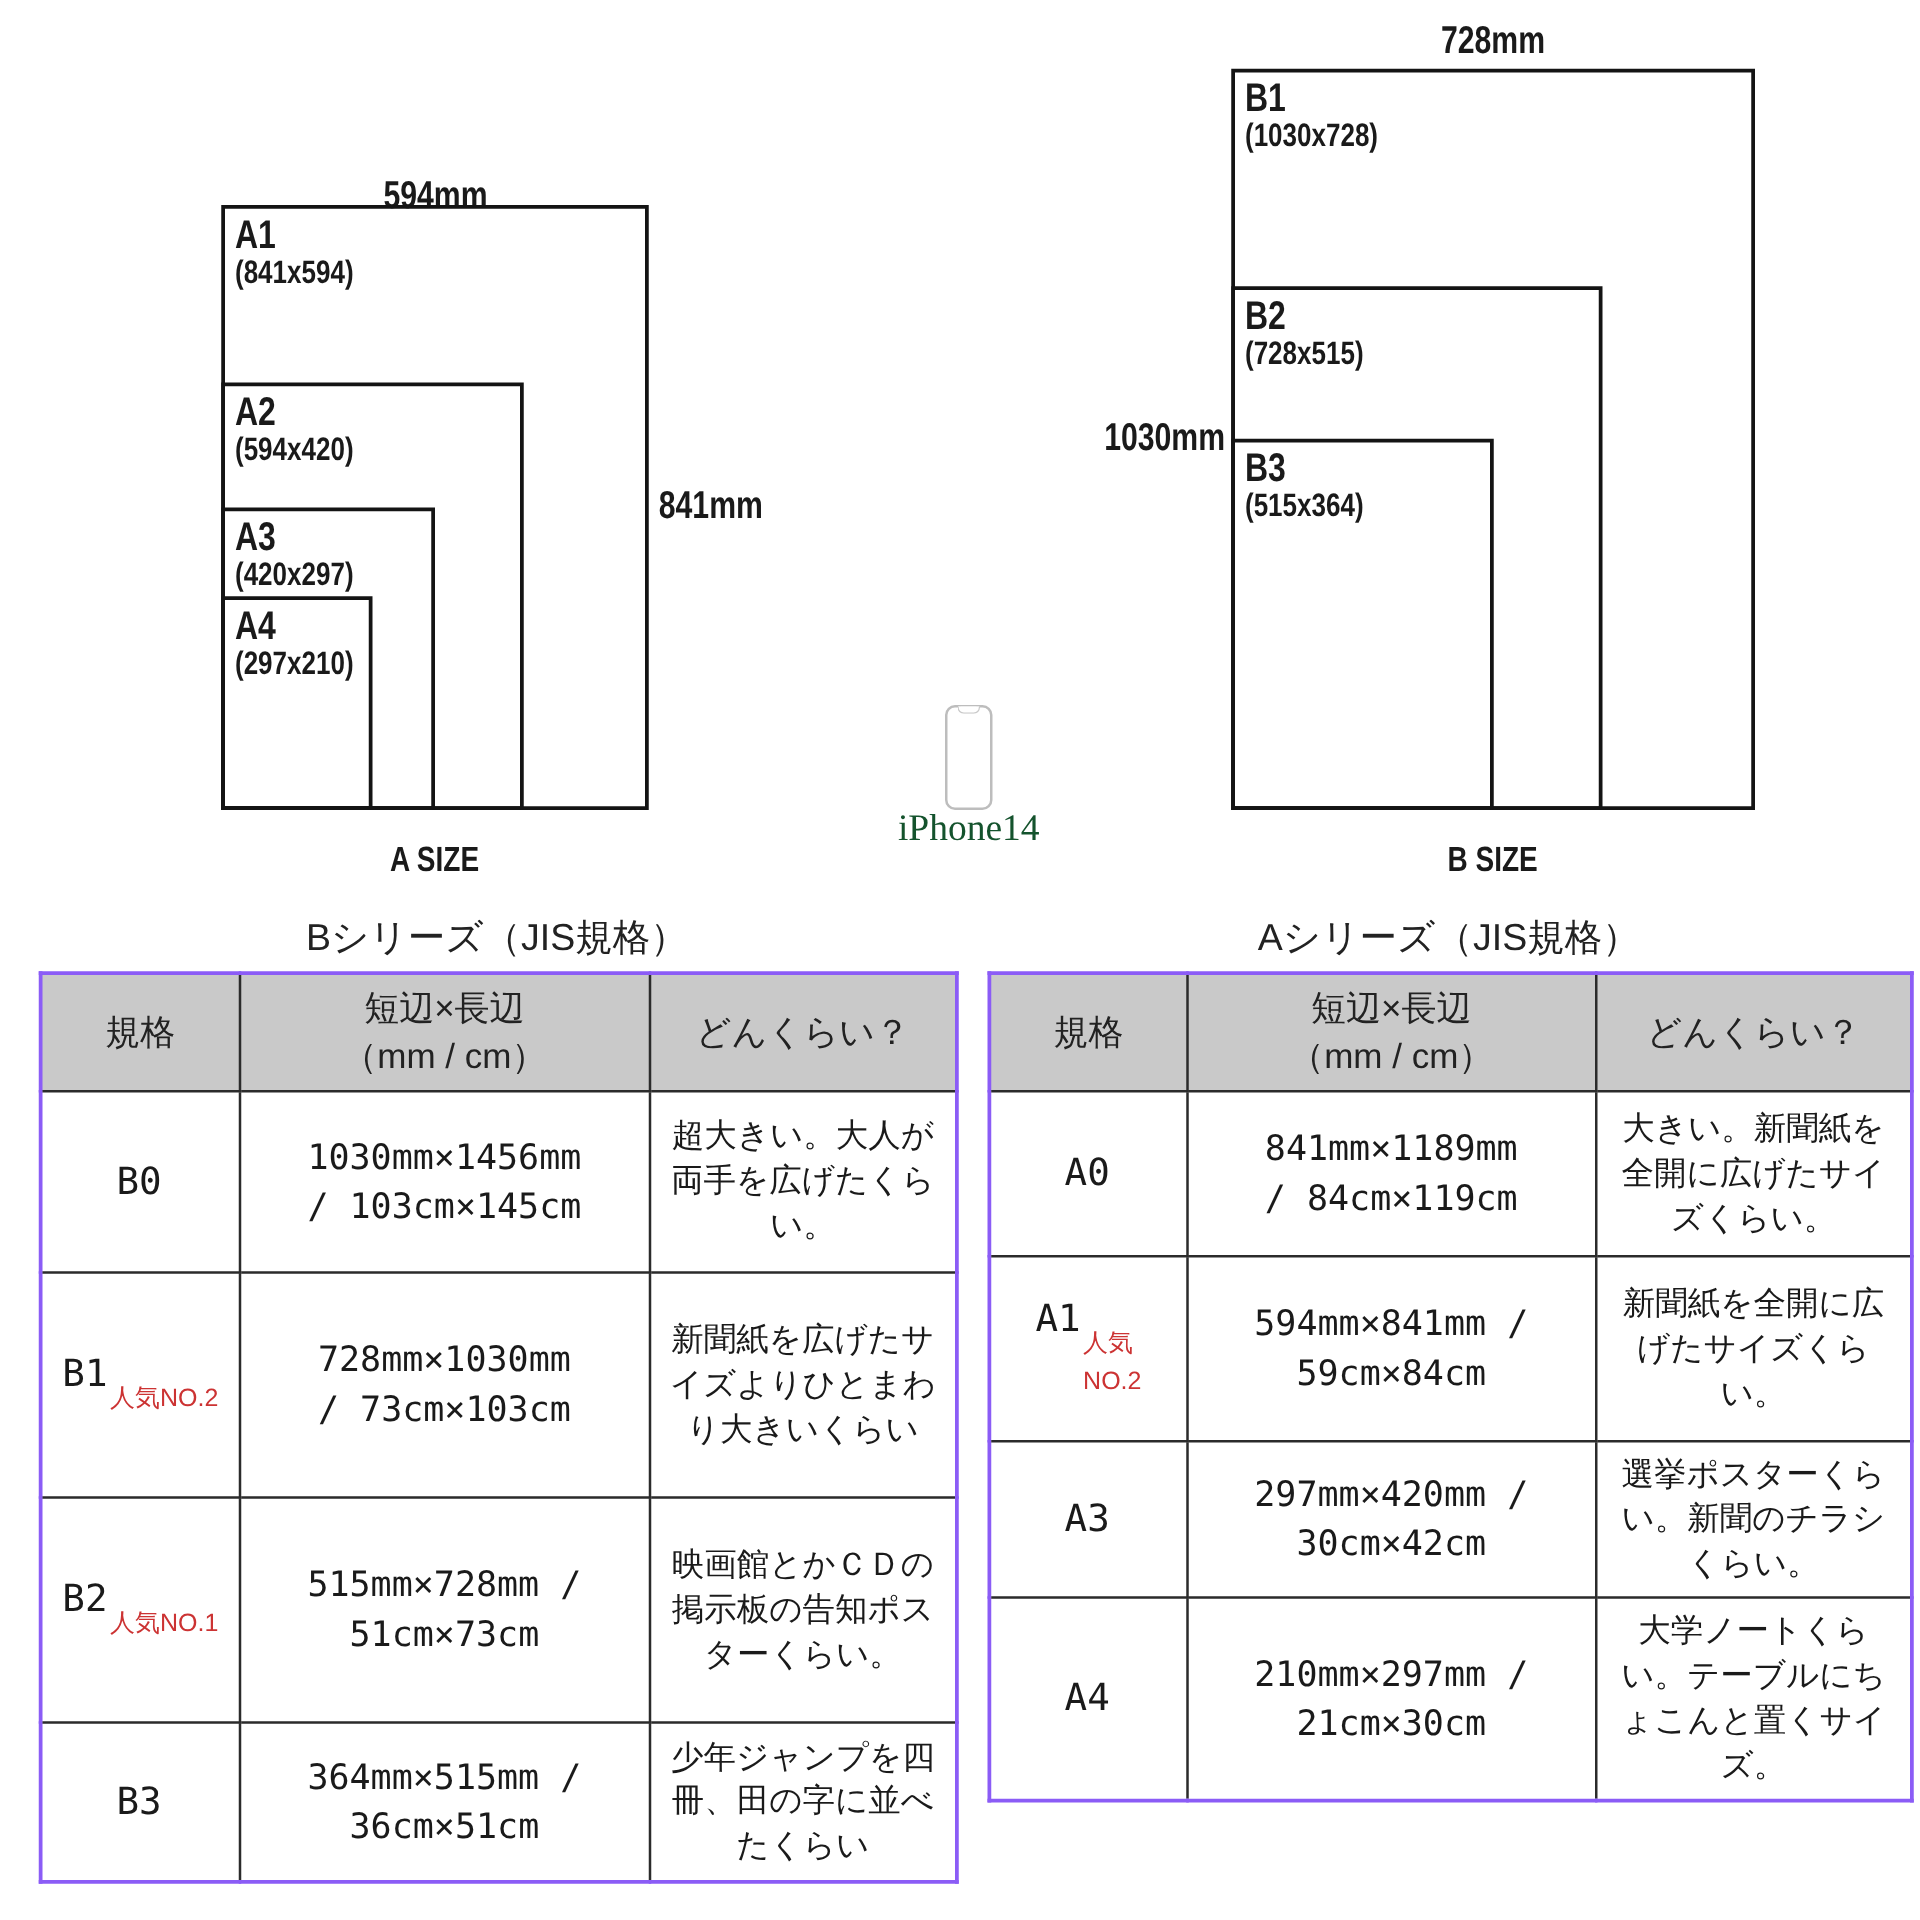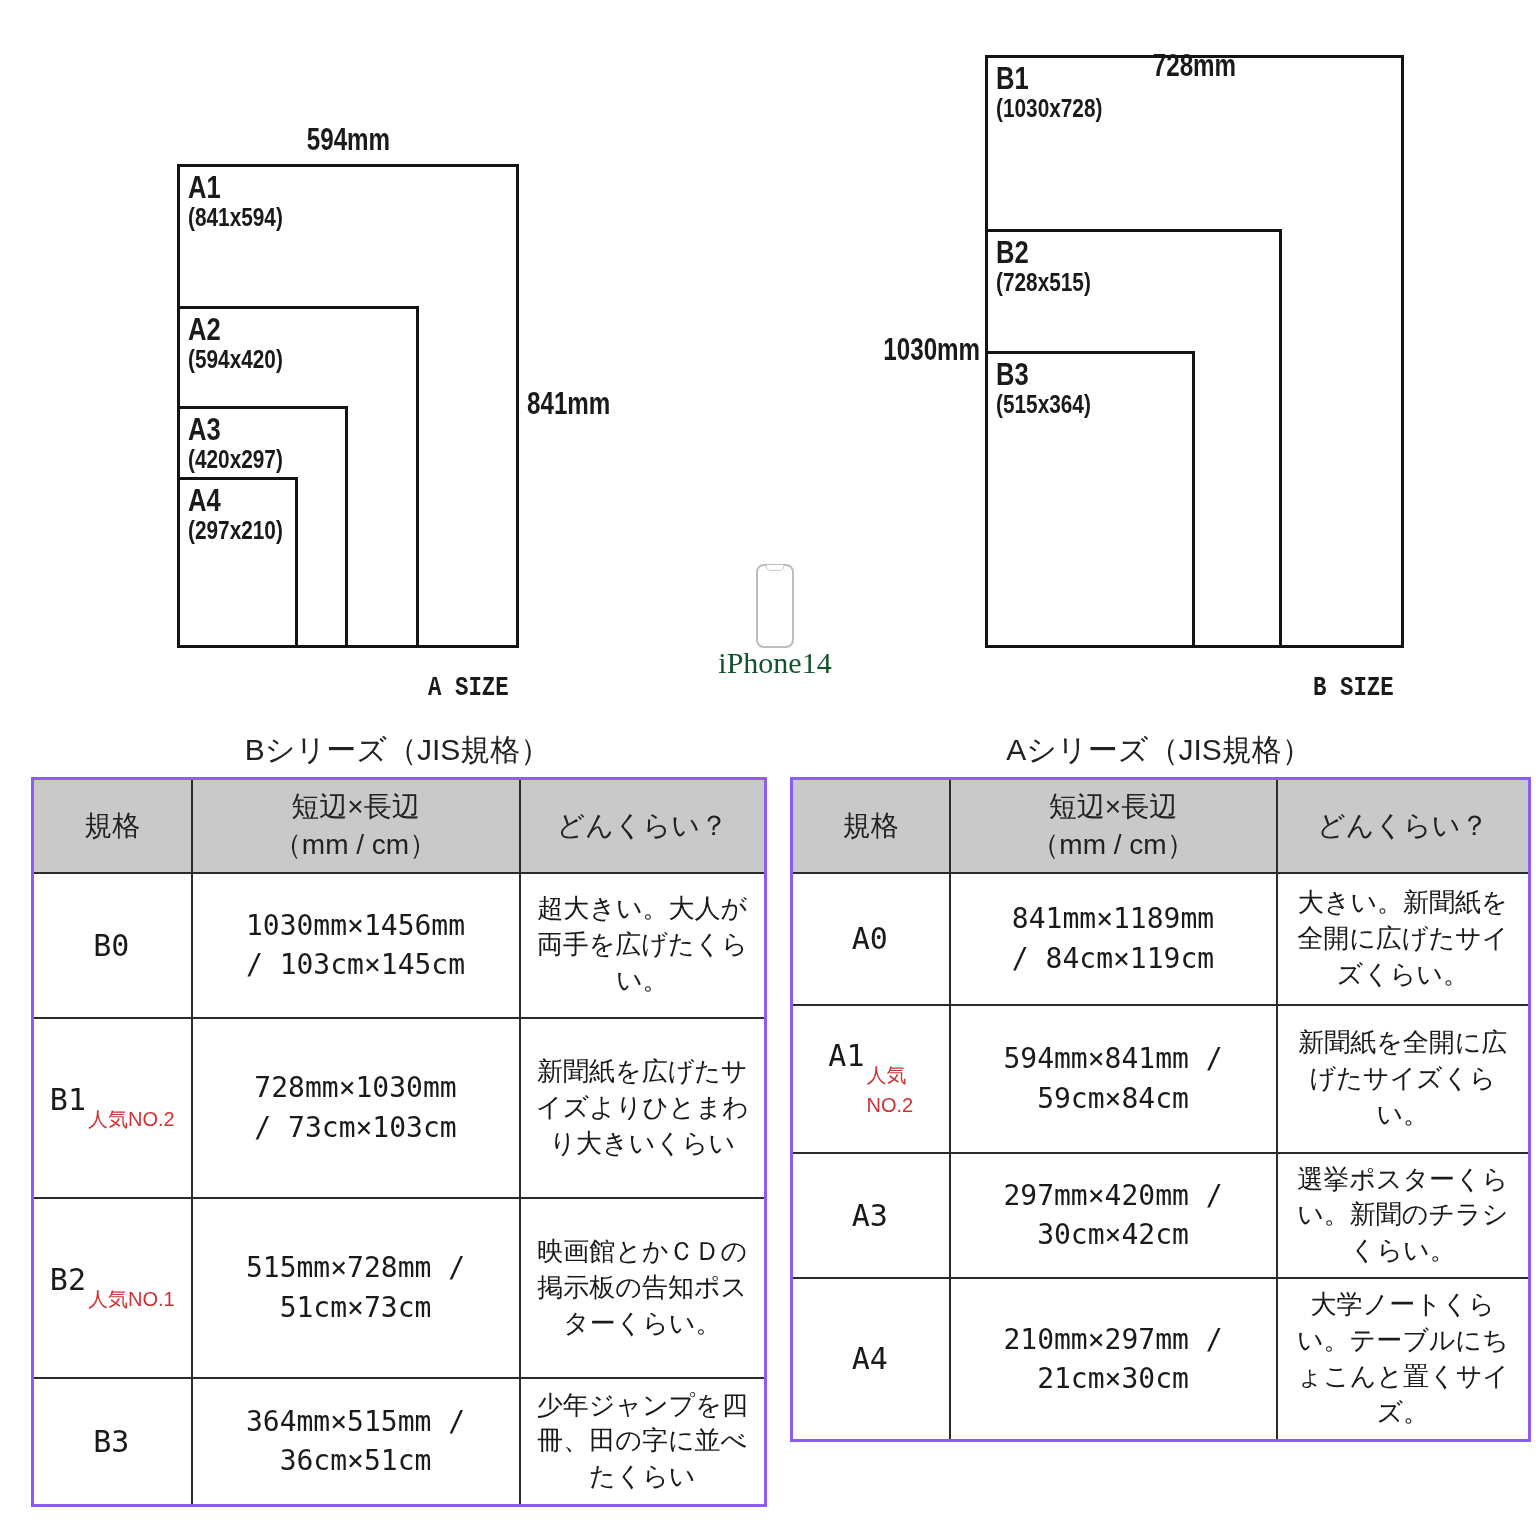--- a/index.html
+++ b/index.html
@@ -15,21 +15,21 @@
   .sheet{position:absolute;border:3px solid #141414;box-sizing:border-box;background:transparent;}
   .sheet-label{position:absolute;top:4px;left:8px;line-height:1.04;white-space:nowrap;}
   .sheet-name{display:block;font-size:32px;font-weight:bold;transform:scaleX(0.8);transform-origin:left center;}
   .sheet-dims{display:block;font-size:26px;font-weight:bold;transform:scaleX(0.8);transform-origin:left center;}
   .dim-label{position:absolute;font-size:31px;font-weight:bold;white-space:nowrap;}
   .dim-label.center{text-align:center;}
   .dim-label.center span{display:inline-block;transform:scaleX(0.78);transform-origin:center;}
   .dim-label.left span{display:inline-block;transform:scaleX(0.78);transform-origin:left center;}
   .dim-label.right{text-align:right;}
   .dim-label.right span{display:inline-block;transform:scaleX(0.78);transform-origin:right center;}
-  .diagram-caption{position:absolute;text-align:right;font-size:28px;font-weight:bold;font-family:Liberation Mono, monospace;}
+  .diagram-caption{position:absolute;text-align:center;font-size:28px;font-weight:bold;}
   .diagram-caption span{display:inline-block;transform:scaleX(0.8);transform-origin:center;}
   
   .phone-body{position:absolute;left:756px;top:564px;width:34px;height:80px;
     border:2px solid #bdbdbd;border-radius:8px;background:#fff;}
   .phone-notch{position:absolute;left:50%;top:-1px;transform:translateX(-50%);
     width:16px;height:5px;border:1px solid #c9c9c9;border-top:none;
     border-radius:0 0 5px 5px;background:#fff;}
   .phone-label{position:absolute;left:690px;top:646px;width:170px;text-align:center;
     font-family:"Liberation Serif","DejaVu Serif",serif;font-size:30px;color:#14532d;}
   
@@ -61,21 +61,21 @@
   .tbl-a tr:nth-child(5){height:132px;}
   .tbl-a tr:nth-child(6){height:160px;}
 </style>
 </head>
 <body>
 
 <div id="canvas">
 
 
   <div>
-    <div class="dim-label center" style="left:177px;top:122px;width:342px;"><span>594mm</span></div>
+    <div class="dim-label center" style="left:177px;top:138px;width:342px;"><span>594mm</span></div>
     <div class="dim-label left" style="left:527px;top:386px;"><span>841mm</span></div>
 
     <div class="sheet" style="left:177px;top:164px;width:342px;height:484px;">
       <div class="sheet-label">
         <span class="sheet-name">A1</span>
         <span class="sheet-dims">(841x594)</span>
       </div>
     </div>
     <div class="sheet" style="left:177px;top:306px;width:242px;height:342px;">
       <div class="sheet-label">
@@ -92,21 +92,21 @@
     <div class="sheet" style="left:177px;top:477px;width:121px;height:171px;">
       <div class="sheet-label">
         <span class="sheet-name">A4</span>
         <span class="sheet-dims">(297x210)</span>
       </div>
     </div>
     <div class="diagram-caption" style="left:177px;top:672px;width:342px;"><span>A SIZE</span></div>
   </div>
 
   <div>
-    <div class="dim-label center" style="left:985px;top:14px;width:419px;margin-top:34px;"><span>728mm</span></div>
+    <div class="dim-label center" style="left:985px;top:14px;width:419px;"><span>728mm</span></div>
     <div class="dim-label right" style="left:840px;top:332px;width:140px;"><span>1030mm</span></div>
 
     <div class="sheet" style="left:985px;top:55px;width:419px;height:593px;">
       <div class="sheet-label">
         <span class="sheet-name">B1</span>
         <span class="sheet-dims">(1030x728)</span>
       </div>
     </div>
     <div class="sheet" style="left:985px;top:229px;width:297px;height:419px;">
       <div class="sheet-label">

